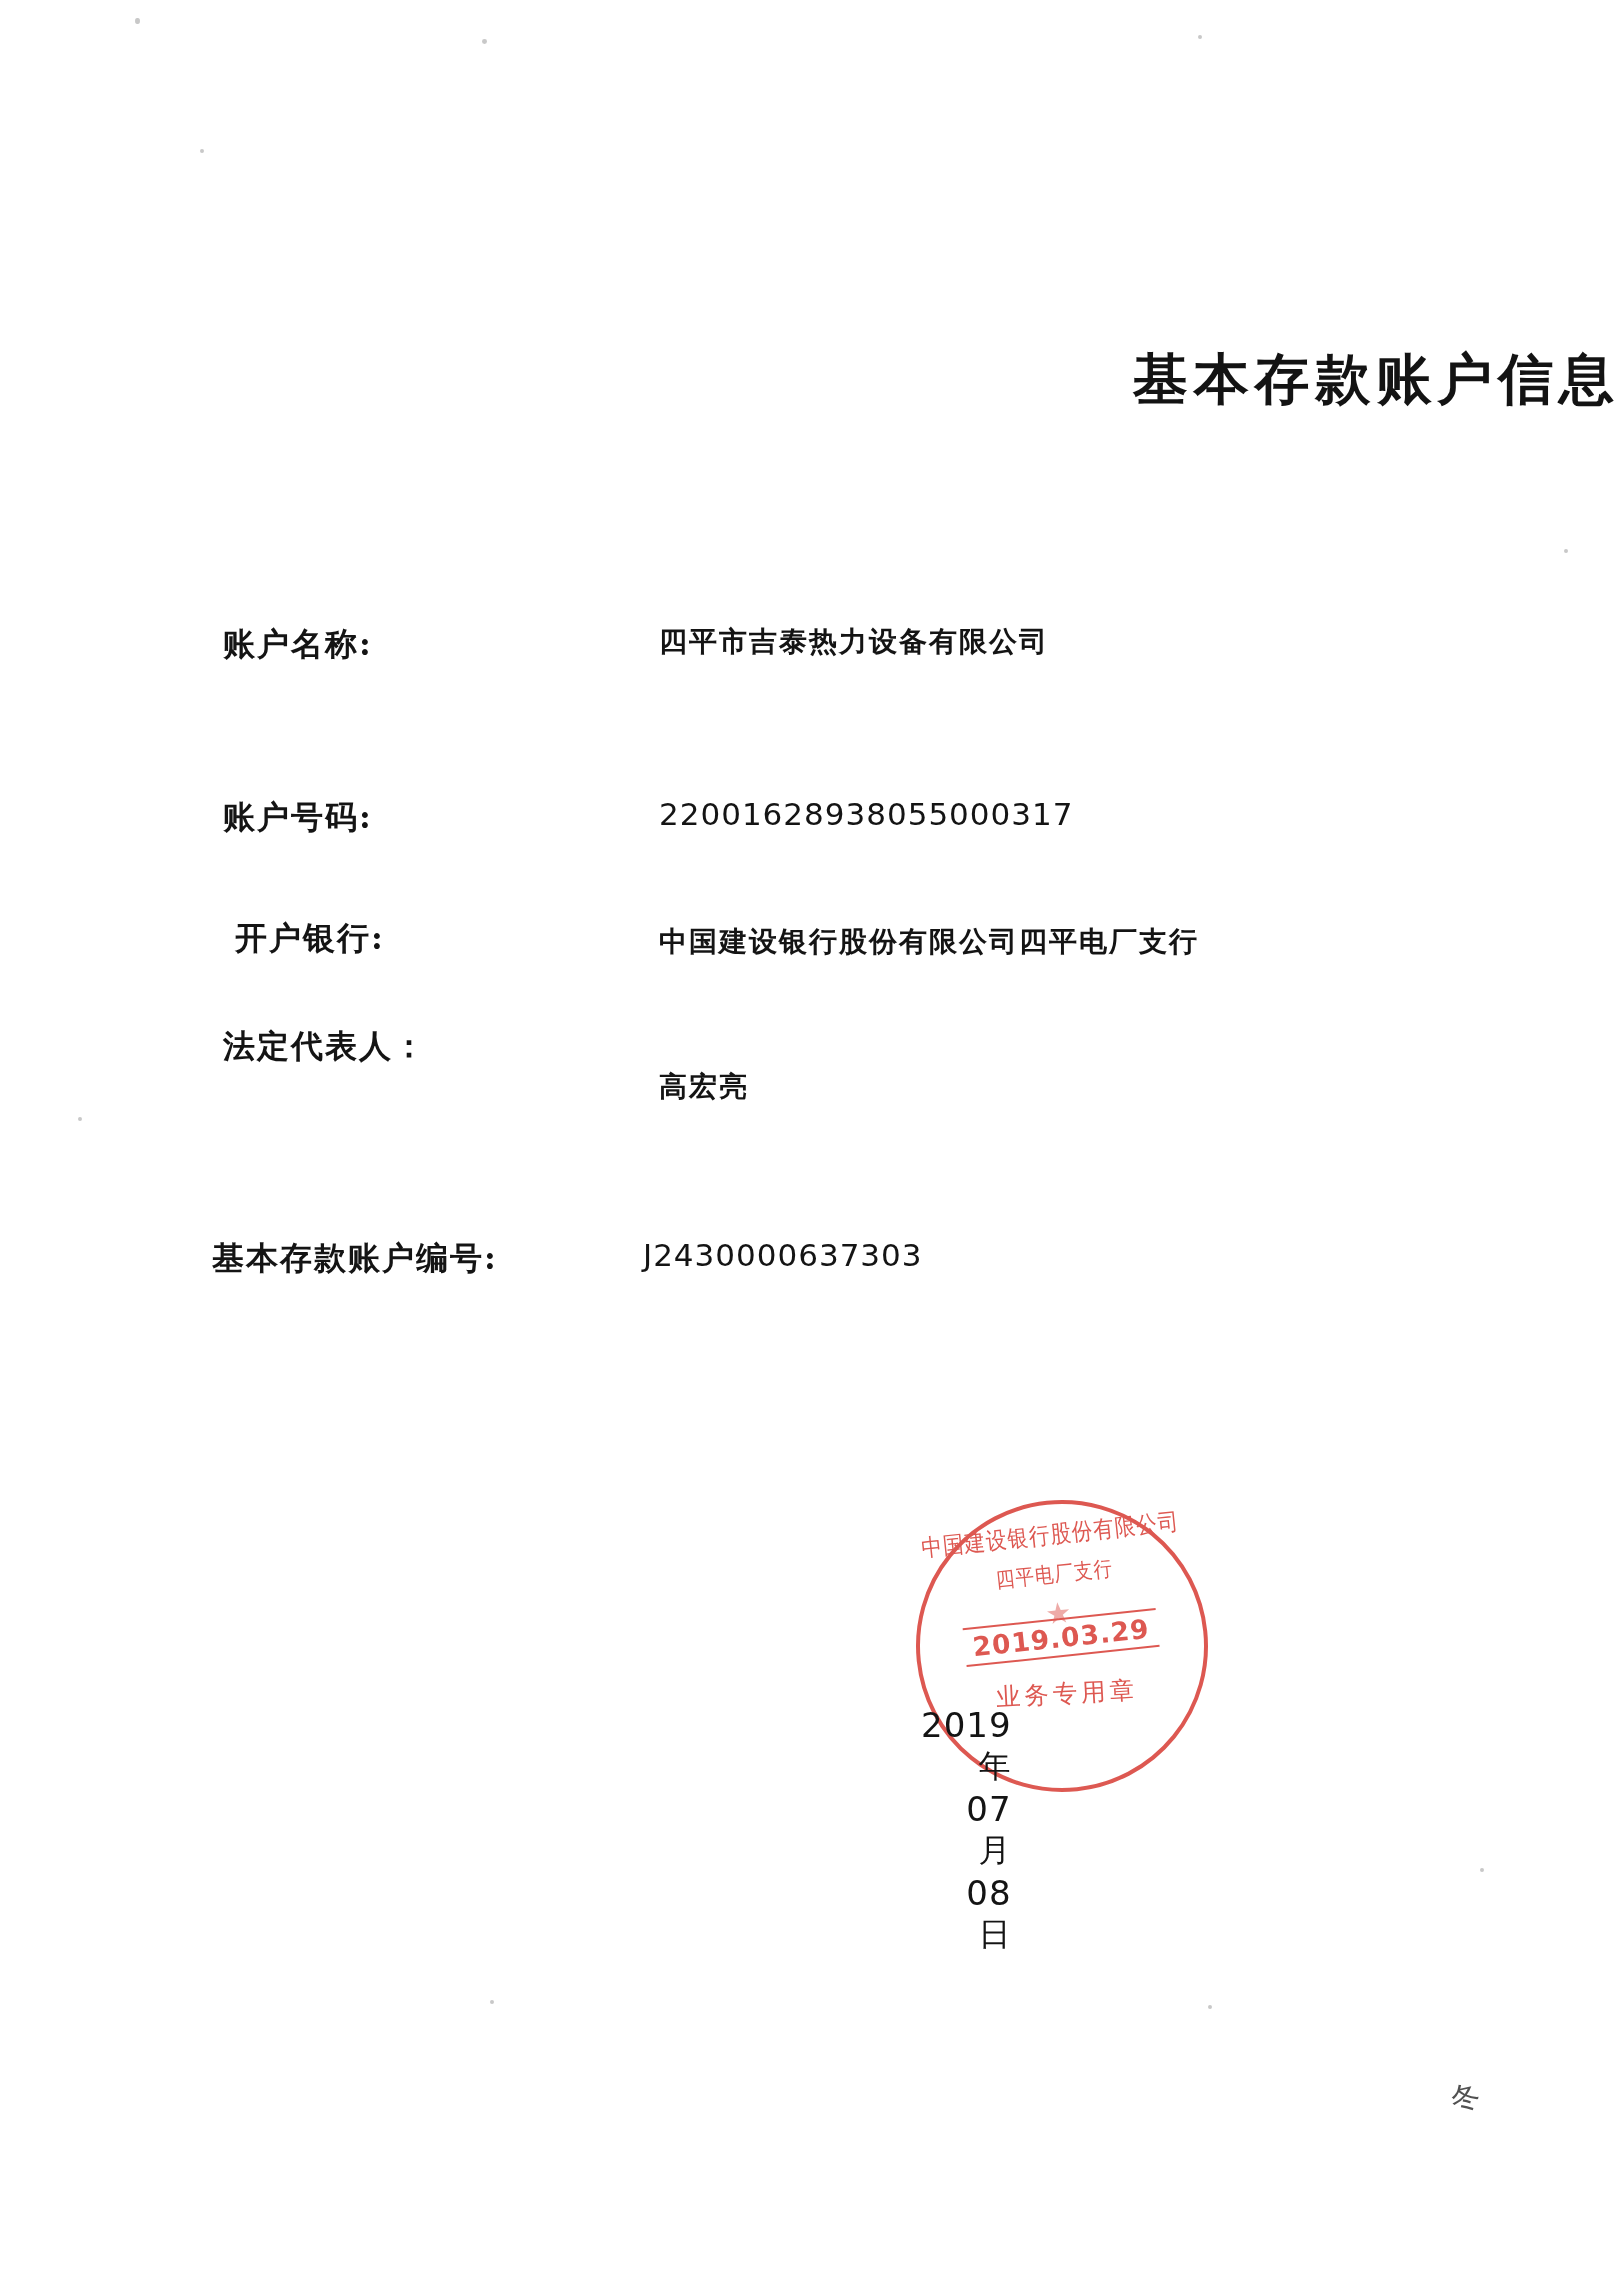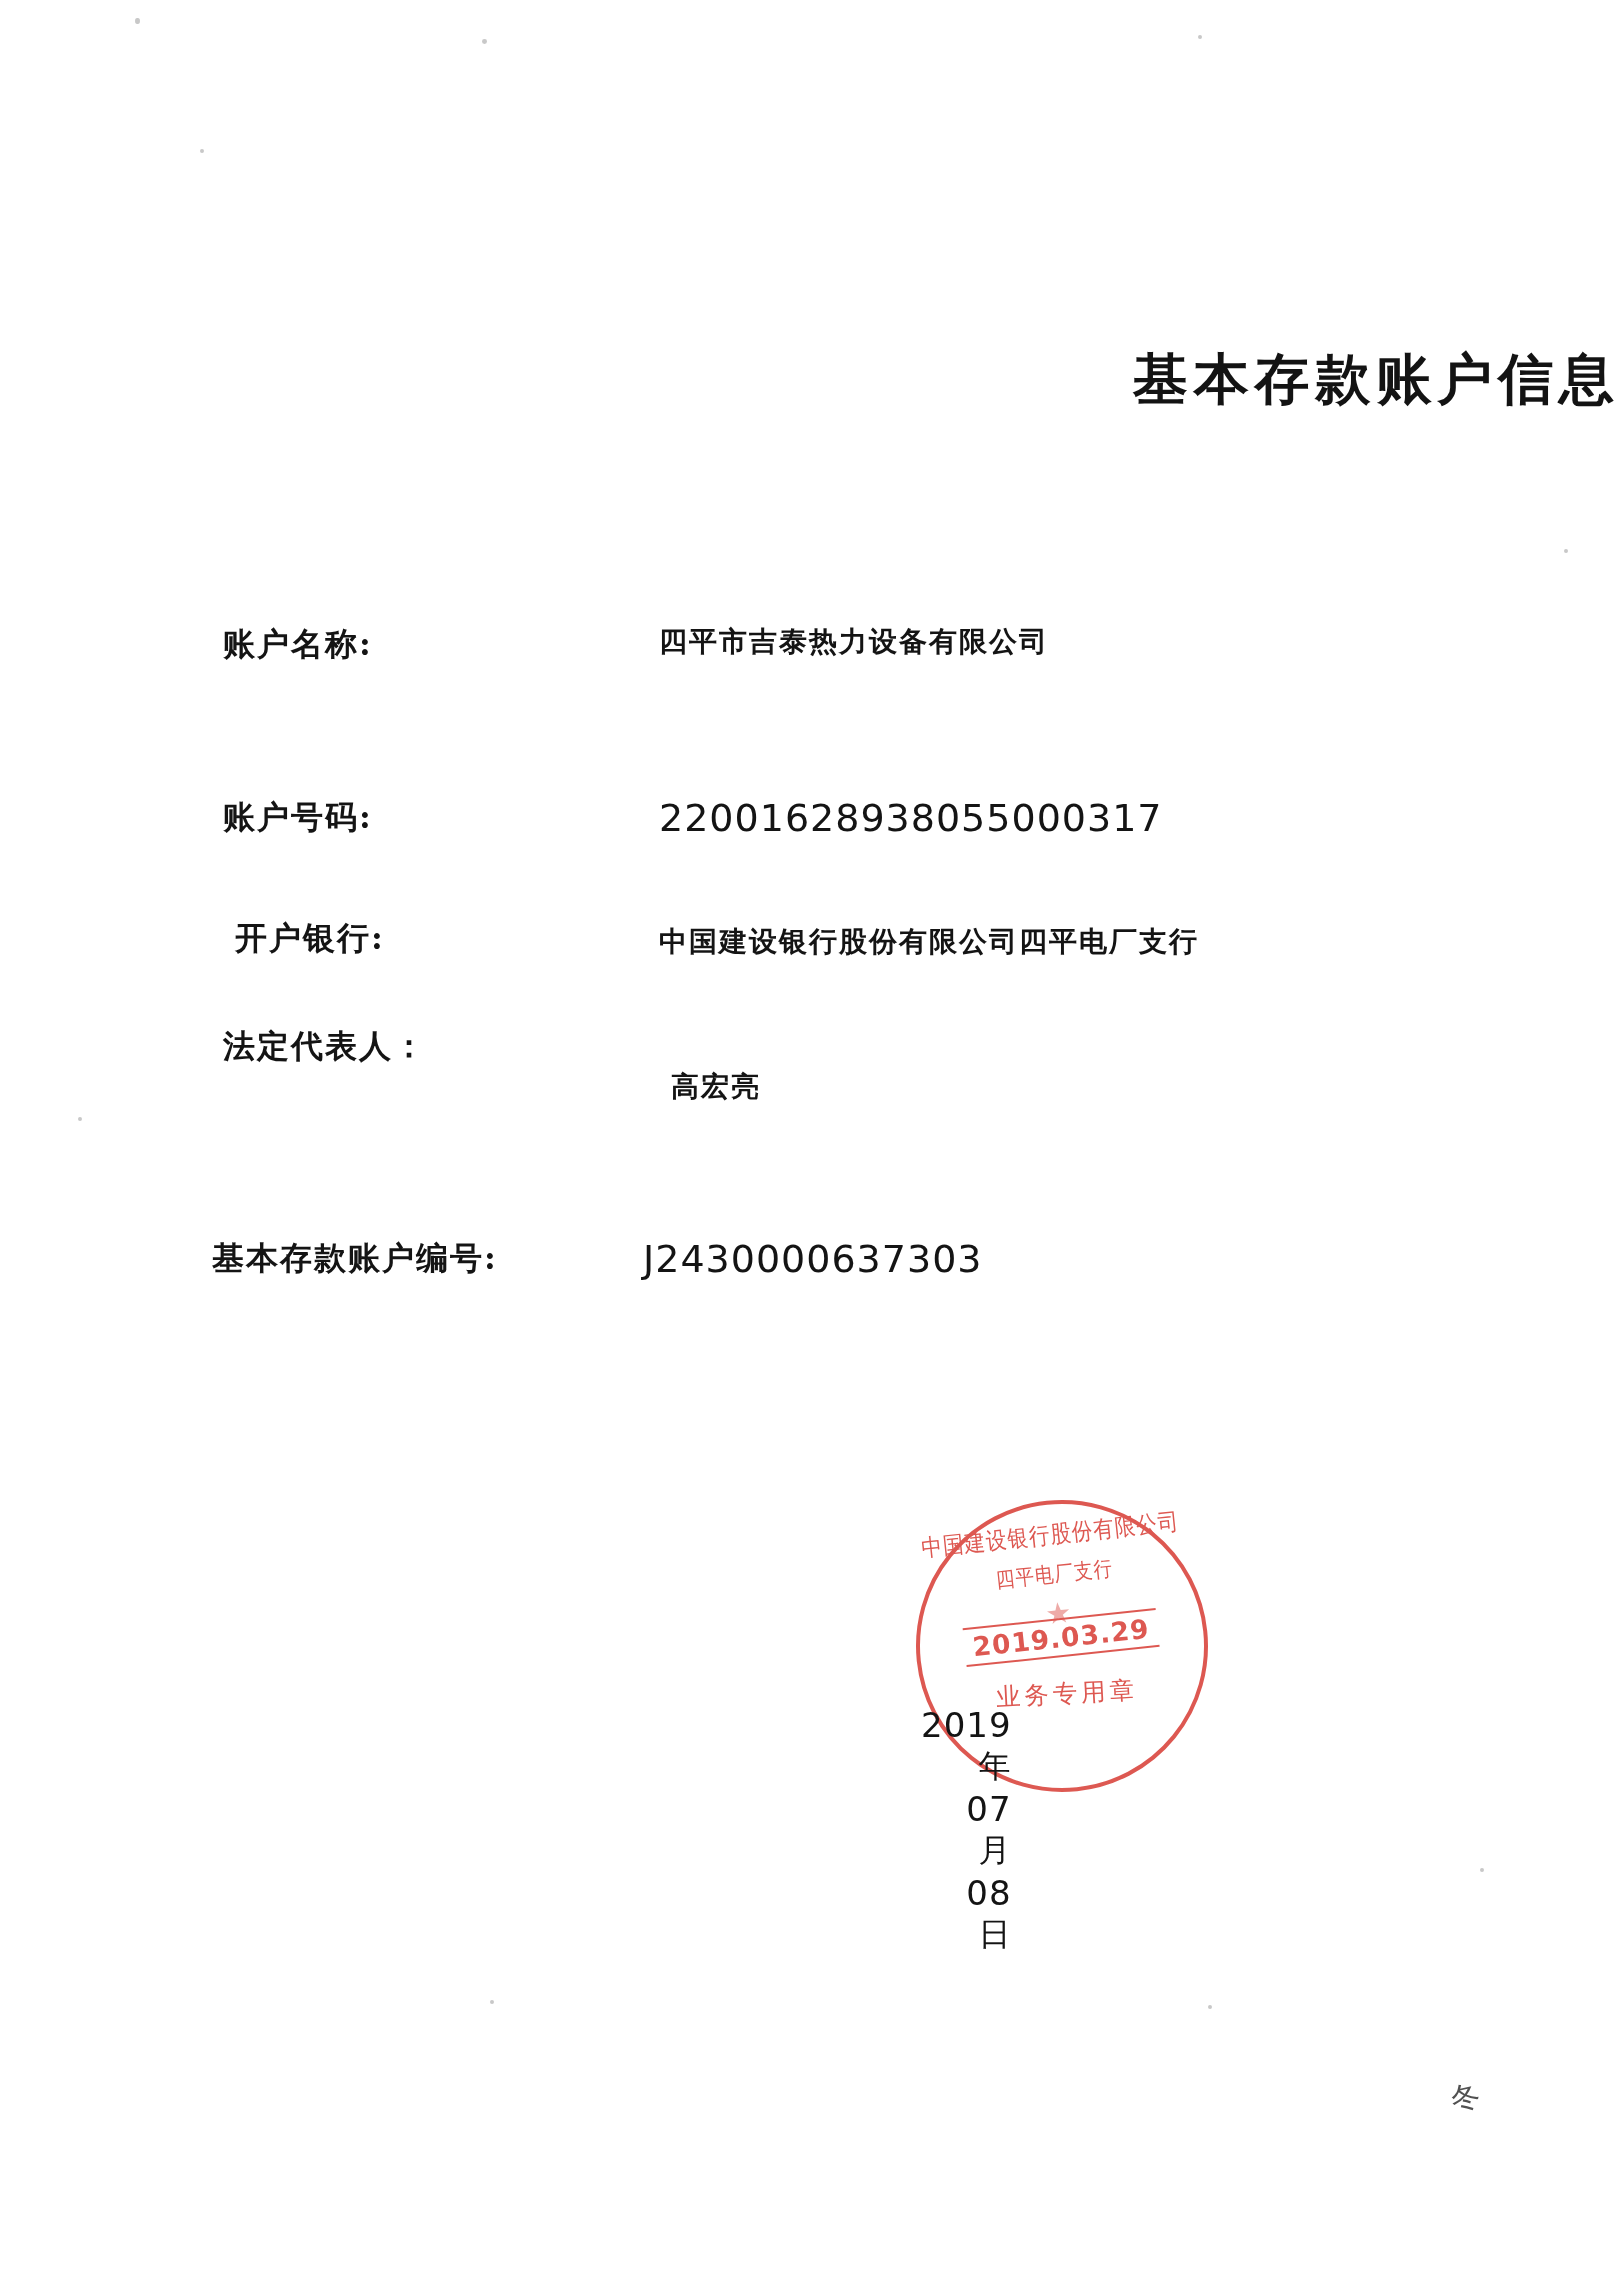--- a/index.html
+++ b/index.html
@@ -46,21 +46,21 @@
   }
   .field-label {
     font-size: 32px;
     font-weight: 700;
     font-family: "DejaVu Serif", "Liberation Serif", serif;
     letter-spacing: 2px;
     color: #141414;
     white-space: nowrap;
   }
   .field-value {
-    font-size: 38px;
+    font-size: 31px;
     font-family: "DejaVu Sans", "Liberation Sans", sans-serif;
     color: #141414;
     white-space: nowrap;
     letter-spacing: 1px;
   }
   .value-cn {
     font-size: 28px;
     letter-spacing: 2px;
     font-weight: bold;
   }
@@ -70,21 +70,21 @@
   #val-name   { top: 623px; left: 659px; }
 
   #lbl-number { top: 796px; left: 223px; }
   #val-number { top: 796px; left: 659px; }
 
   #lbl-bank   { top: 917px; left: 235px; }
   #val-bank   { top: 923px; left: 659px; }
 
   #lbl-legal  { top: 1025px; left: 223px; width: 412px; }
   #lbl-legal .line2 { display:block; margin-top: 15.7px; }
-  #val-legal  { top: 1068px; left: 659px; margin-left: 12px; }
+  #val-legal  { top: 1068px; left: 659px; }
 
   #lbl-code   { top: 1237px; left: 212px; }
   #val-code   { top: 1237px; left: 643px; }
 
   
   .date-line {
     position: absolute;
     top: 1705px;
     left: 921px;
     display: flex;

